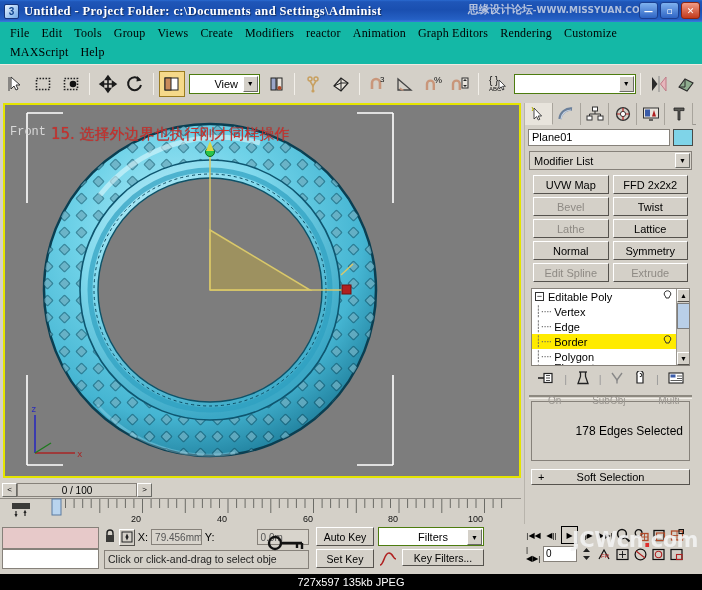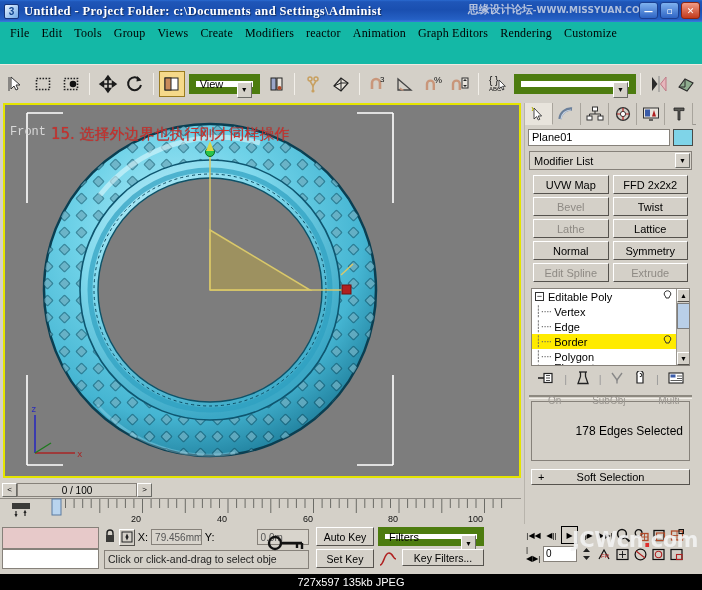--- a/index.html
+++ b/index.html
@@ -61,23 +61,23 @@
     width:26px; height:26px; margin:0 1px; border:1px solid transparent;
     display:flex; align-items:center; justify-content:center;
     background:#d4d0c8; position:relative;
   }
   .tbtn.active {
     background:#f5d98a; border:1px solid #9a7b20;
   }
   .tsep { width:1px; height:22px; background:#9a9a94; margin:0 4px;
           border-right:1px solid #f2efe9; }
   .tcombo {
-    height:20px; border:7px solid #4d7c0f; background:#fff;
+    height:20px; border:1px solid #4d7c0f; background:#fff;
     display:flex; align-items:center; font-size:11px; padding-left:4px;
-    position:relative; color:#000;
+    position:relative; color:#000;justify-content:center;
   }
   .tcombo .arrow {
     position:absolute; right:1px; top:1px; width:15px; height:16px;
     background:#d4d0c8; border:1px solid #fff; border-right-color:#6b6b66;
     border-bottom-color:#6b6b66; display:flex; align-items:center; justify-content:center;
     font-size:7px;
   }
 
   
   .viewport {
@@ -266,20 +266,24 @@
       <div class="menu-item">Tools</div>
       <div class="menu-item">Group</div>
       <div class="menu-item">Views</div>
       <div class="menu-item">Create</div>
       <div class="menu-item">Modifiers</div>
       <div class="menu-item">reactor</div>
       <div class="menu-item">Animation</div>
       <div class="menu-item">Graph Editors</div>
       <div class="menu-item">Rendering</div>
       <div class="menu-item">Customize</div>
+    </div>
+    <div class="menurow">
+      <div class="menu-item">MAXScript</div>
+      <div class="menu-item">Help</div>
     </div>
   </div>
 
   <div class="toolbar">
     <div class="tbtn">
       <svg width="18" height="18" viewBox="0 0 18 18">
           <path d="M4 2 L4 14 L7 11 L9 15 L11 14 L9 10 L13 10 Z" fill="#fff" stroke="#333" stroke-width="1"></path>
           <path d="M2 2 L2 16" stroke="#555" stroke-width="1.2"></path>
         </svg>
     </div>

